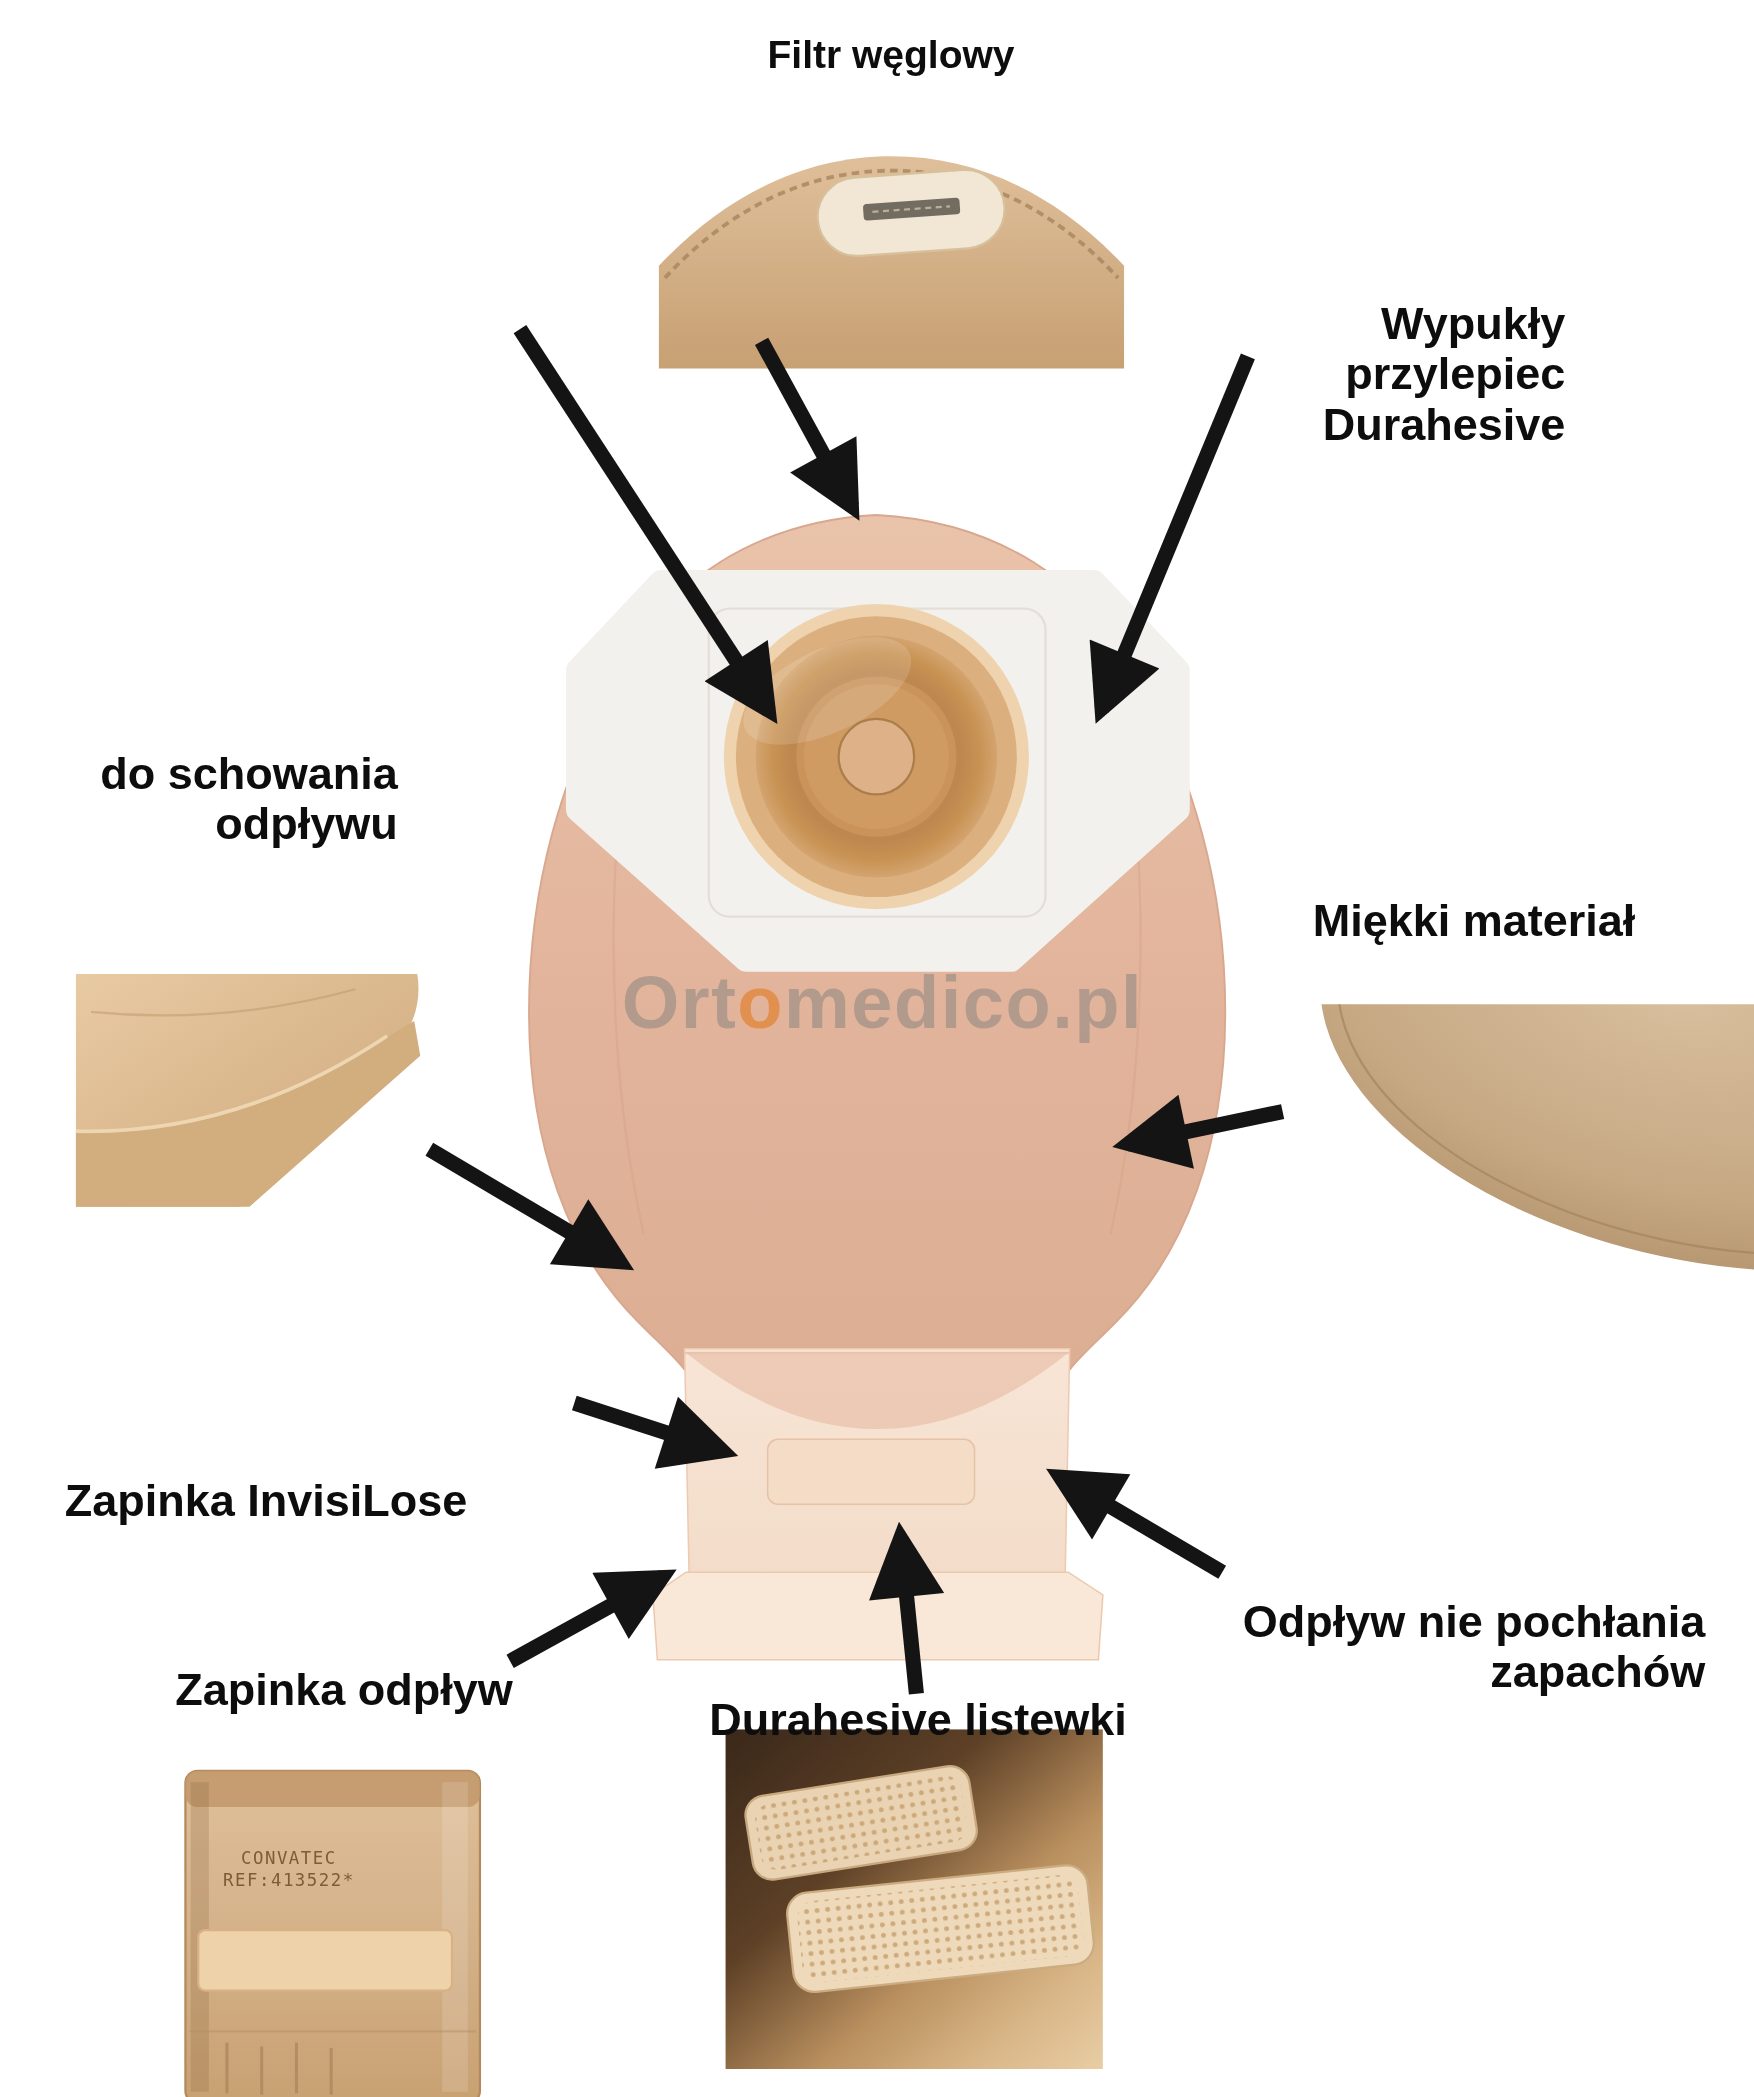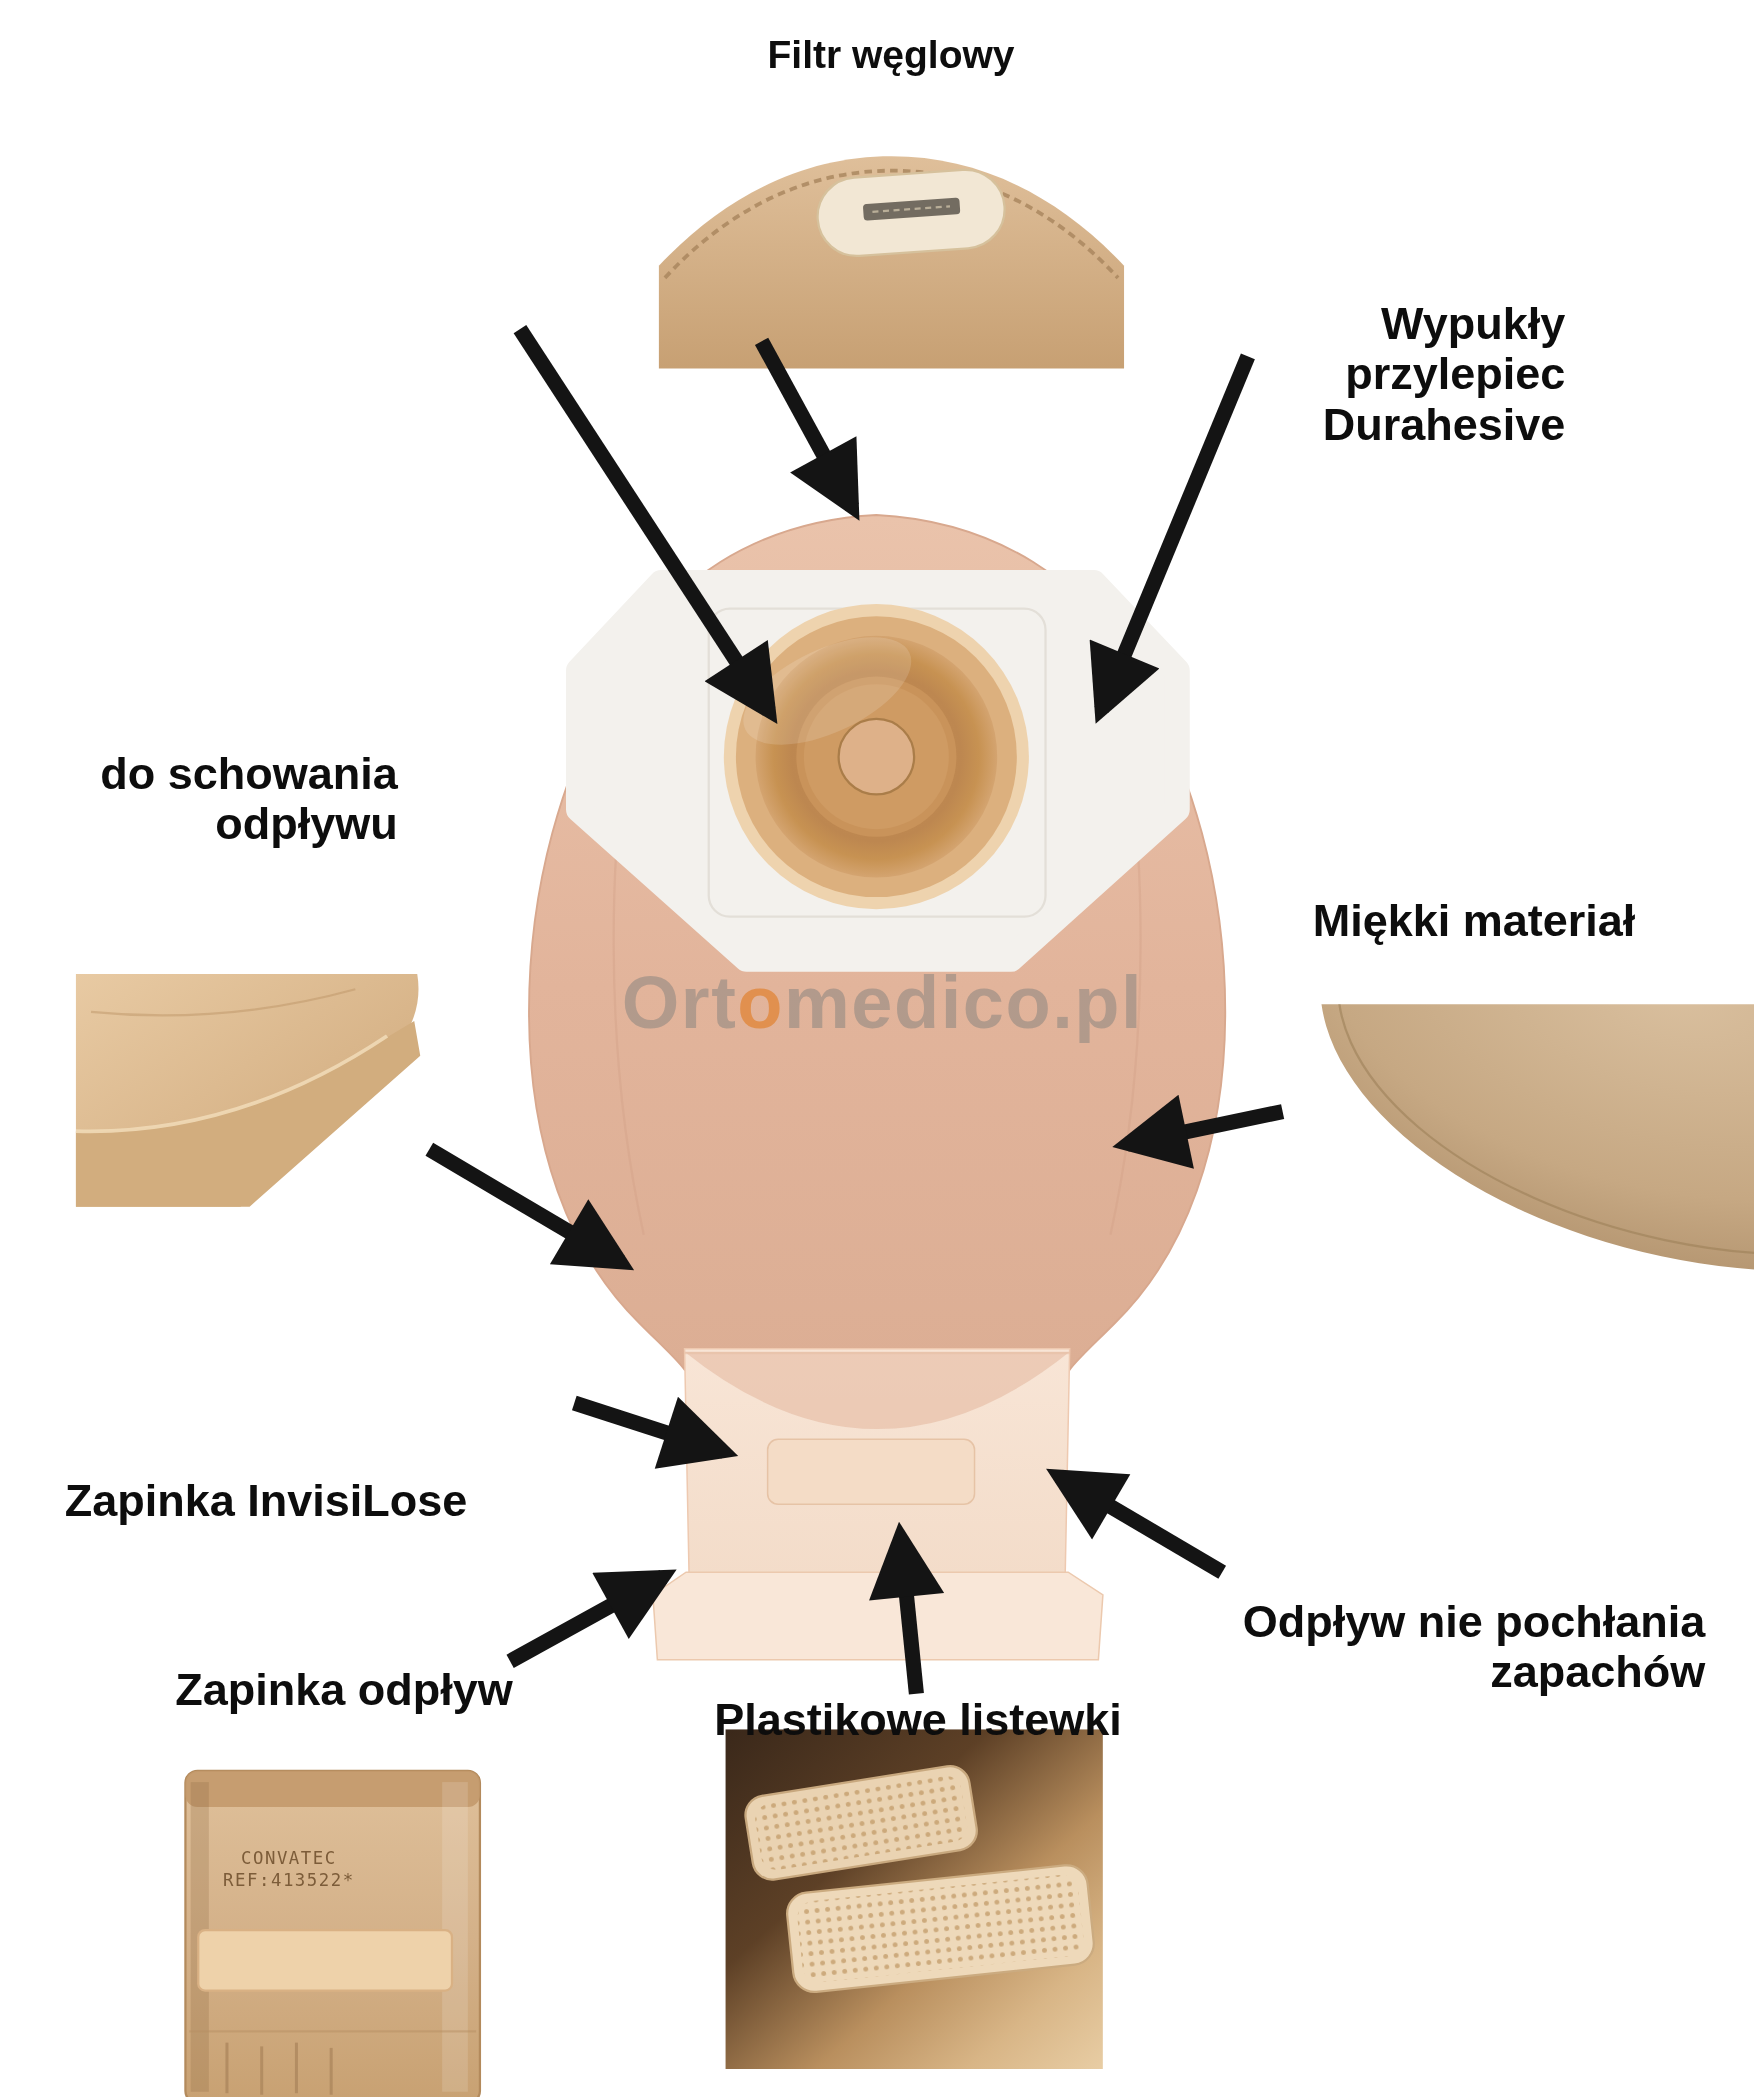--- a/index.html
+++ b/index.html
@@ -232,21 +232,21 @@
     <div>do schowania</div>
     <div>odpływu</div>
   </div>
 
   <div class="label" id="lbl-soft">Miękki materiał</div>
 
   <div class="label" id="lbl-clasp">Zapinka InvisiLose</div>
 
   <div class="label" id="lbl-wide-outlet">Zapinka odpływ</div>
 
-  <div class="label" id="lbl-strips">Plastikowe listewki</div>
+  <div class="label" id="lbl-strips">Durahesive listewki</div>
 
   <div class="label" id="lbl-odor">
     <div>Odpływ nie pochłania</div>
     <div>zapachów</div>
   </div>
 
 </div>
 
 
 </body></html>

